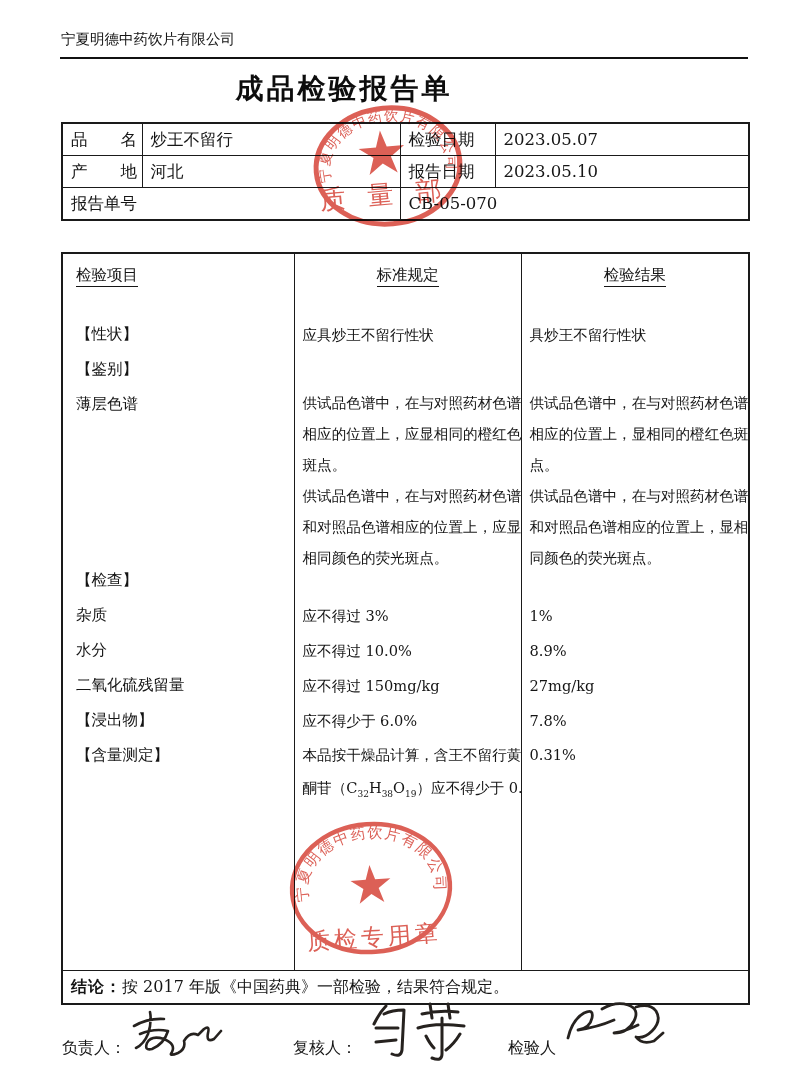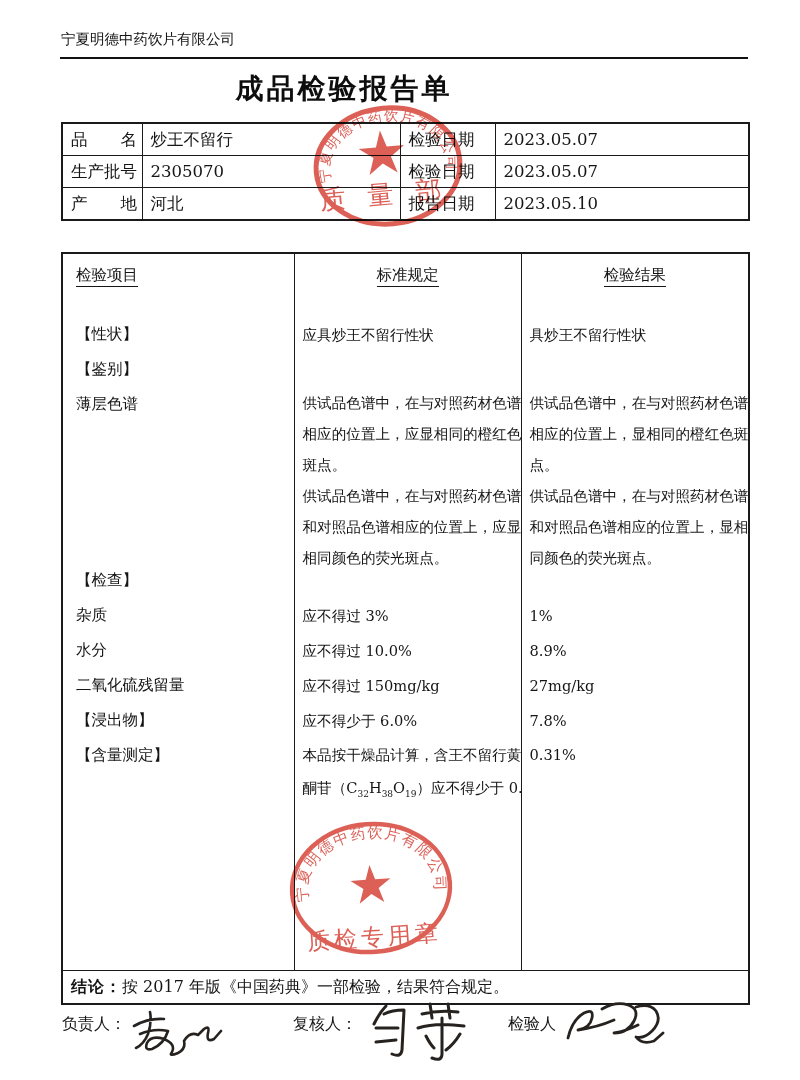--- a/index.html
+++ b/index.html
@@ -30,21 +30,21 @@
   .ln-h{height:33px;line-height:33px;white-space:nowrap;overflow:hidden;}
   .c1 .ln{padding-left:13px;font-size:15.5px;}
   .c2 .ln,.c2 .ln-t,.c2 .ln-h{padding-left:8px;font-size:14.6px;}
   .c3 .ln,.c3 .ln-t,.c3 .ln-h{padding-left:8px;font-size:14.6px;}
   sub{font-size:9px;}
   .conclusion-cell{height:32px;line-height:32px;font-size:16px;padding:0 0 0 8px !important;
                    white-space:nowrap;vertical-align:middle !important;}
   .conclusion-cell b{letter-spacing:1px;}
   
   .sig-row{position:absolute;left:0;top:1008px;width:800px;height:70px;font-size:16px;}
-  .sig-label{position:absolute;white-space:nowrap;}
+  .sig-label{position:absolute;white-space:nowrap;margin-top:24px;}
   .sig-svg{position:absolute;}
   .sig-svg path{fill:none;stroke:#26221f;stroke-linecap:round;stroke-linejoin:round;}
   
   .stamp{position:absolute;opacity:0.86;mix-blend-mode:multiply;}
   .stamp text{font-family:"DejaVu Sans","Liberation Sans",sans-serif;}
 </style>
 </head>
 <body>
 
 <div class="page">
@@ -64,30 +64,28 @@
         <col style="width:254px">
       </colgroup>
     <tbody>
         <tr>
       <td>品　　名</td>
       <td>炒王不留行</td>
       <td>检验日期</td>
       <td>2023.05.07</td>
     </tr>
     <tr>
-      <td>生产批号</td>
-      <td>2305070</td>
-      <td>检验日期</td>
-      <td>2023.05.07</td>
-    </tr>
-    <tr>
       <td>产　　地</td>
       <td>河北</td>
       <td>报告日期</td>
       <td>2023.05.10</td>
+    </tr>
+    <tr>
+      <td colspan="2">报告单号</td>
+      <td colspan="2">CB-05-070</td>
     </tr>
   </tbody>
     </table>
 
   <table class="main-table">
     <colgroup>
         <col style="width:232px">
         <col style="width:227px">
         <col style="width:228px">
       </colgroup>

